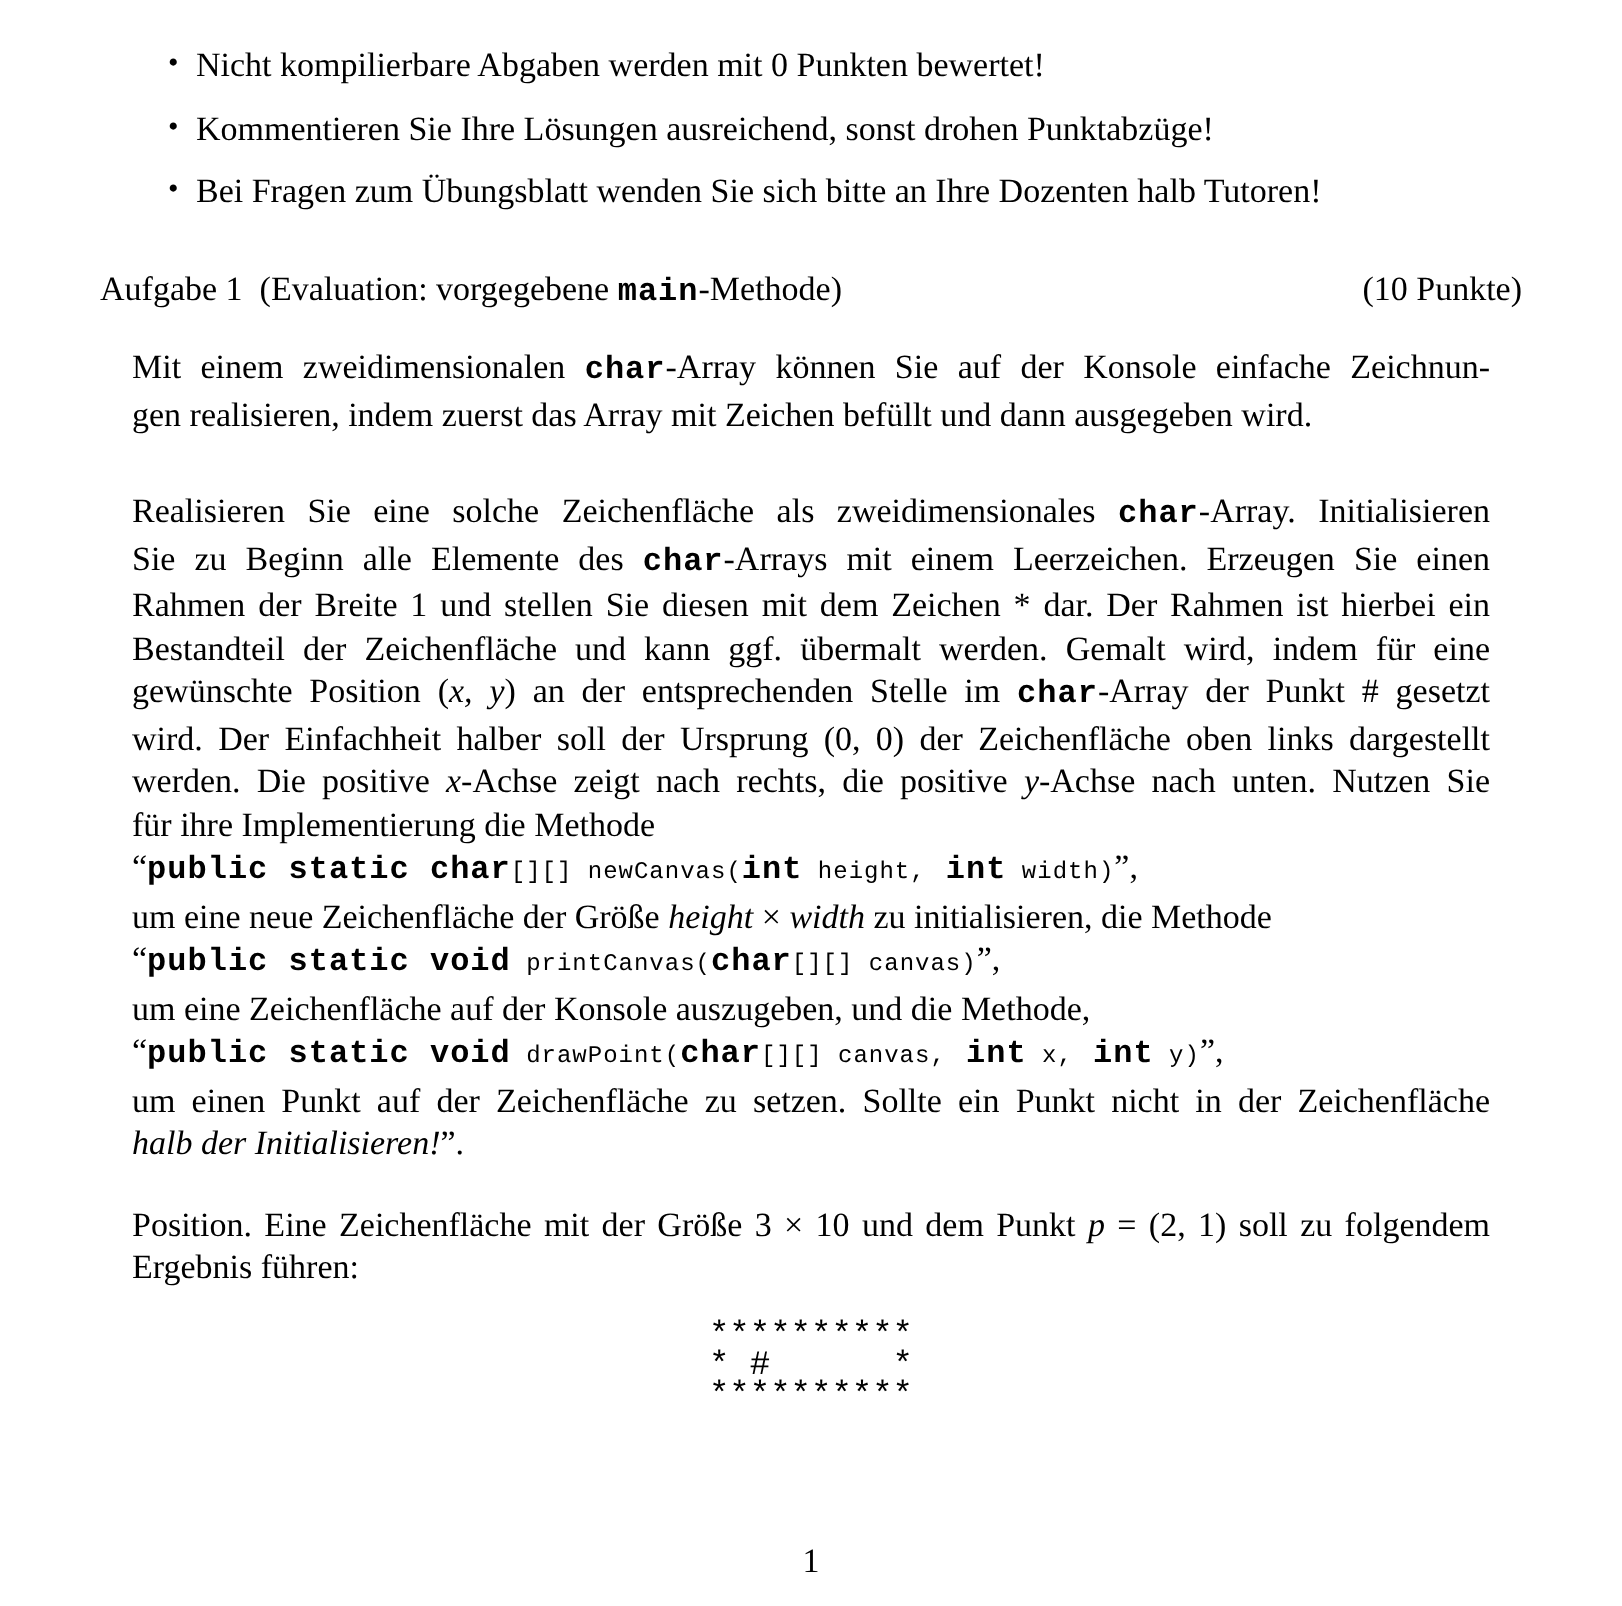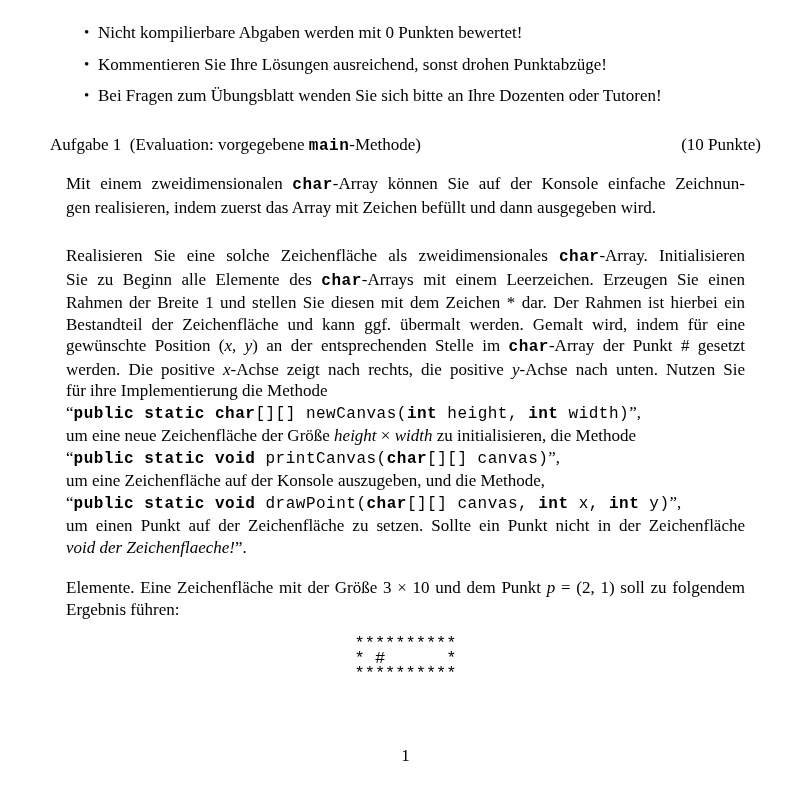--- a/index.html
+++ b/index.html
@@ -28,21 +28,21 @@
   .para.mt27 { margin-top: 27px; }
   .para.mt19 { margin-top: 19px; }
 
   .line { white-space: pre-wrap; }
   .line.j { text-align: justify; text-align-last: justify; }
   .line.code { white-space: pre-wrap; }
 
   .s-r { }
   .s-b { font-weight: 400; }
   .s-i { font-style: italic; }
-  .s-m  { font-family: "Liberation Mono", monospace; font-size: 16px; letter-spacing: 0.5px; }
+  .s-m  { font-family: "Liberation Mono", monospace; font-size: 12px; letter-spacing: 0.5px; }
   .s-mb { font-family: "Liberation Mono", monospace; font-size: 16px; letter-spacing: 0.5px; font-weight: 700; text-align: center; }
 
   .ascii {
     margin-top: 8px; text-align: center;
     font-family: "Liberation Mono", monospace;
     font-size: 17px; line-height: 15px;
   }
   .ascii .art-line { white-space: pre; }
 
   .page-number { margin-top: 64px; text-align: center; }
@@ -56,53 +56,54 @@
     <li>
       <span class="marker">•</span>
       <span class="line"><span class="s-r">Nicht kompilierbare Abgaben werden mit </span><span class="s-b">0 Punkten</span><span class="s-r"> bewertet!</span></span>
     </li>
     <li>
       <span class="marker">•</span>
       <span class="line"><span class="s-r">Kommentieren Sie Ihre Lösungen ausreichend, sonst drohen Punktabzüge!</span></span>
     </li>
     <li>
       <span class="marker">•</span>
-      <span class="line"><span class="s-r">Bei Fragen zum Übungsblatt wenden Sie sich bitte an Ihre Dozenten oder Tutoren!</span></span>
+      <span class="line"><span class="s-r">Bei Fragen zum Übungsblatt wenden Sie sich bitte an Ihre Dozenten halb Tutoren!</span></span>
     </li>
   </ul>
 
   <div class="task-heading">
     <span class="title line"><span class="s-b">Aufgabe 1 (Evaluation: vorgegebene </span><span class="s-mb">main</span><span class="s-b">-Methode)</span></span>
     <span class="points">(10 Punkte)</span>
   </div>
 
   <div class="para">
     <div class="line j"><span class="s-r">Mit einem zweidimensionalen </span><span class="s-mb">char</span><span class="s-r">-Array können Sie auf der Konsole einfache Zeichnun-</span></div>
     <div class="line"><span class="s-r">gen realisieren, indem zuerst das Array mit Zeichen befüllt und dann ausgegeben wird.</span></div>
   </div>
 
   <div class="para mt27">
     <div class="line j"><span class="s-r">Realisieren Sie eine solche Zeichenfläche als zweidimensionales </span><span class="s-mb">char</span><span class="s-r">-Array. Initialisieren</span></div>
     <div class="line j"><span class="s-r">Sie zu Beginn alle Elemente des </span><span class="s-mb">char</span><span class="s-r">-Arrays mit einem Leerzeichen. Erzeugen Sie einen</span></div>
     <div class="line j"><span class="s-r">Rahmen der Breite 1 und stellen Sie diesen mit dem Zeichen * dar. Der Rahmen ist hierbei ein</span></div>
     <div class="line j"><span class="s-r">Bestandteil der Zeichenfläche und kann ggf. übermalt werden. Gemalt wird, indem für eine</span></div>
     <div class="line j"><span class="s-r">gewünschte Position (</span><span class="s-i">x, y</span><span class="s-r">) an der entsprechenden Stelle im </span><span class="s-mb">char</span><span class="s-r">-Array der Punkt # gesetzt</span></div>
+    <div class="line j"><span class="s-r">wird. Der Einfachheit halber soll der Ursprung (0, 0) der Zeichenfläche oben links dargestellt</span></div>
     <div class="line j"><span class="s-r">werden. Die positive </span><span class="s-i">x</span><span class="s-r">-Achse zeigt nach rechts, die positive </span><span class="s-i">y</span><span class="s-r">-Achse nach unten. Nutzen Sie</span></div>
     <div class="line"><span class="s-r">für ihre Implementierung die Methode</span></div>
     <div class="line code"><span class="s-r">“</span><span class="s-mb">public static char</span><span class="s-m">[][] newCanvas(</span><span class="s-mb">int</span><span class="s-m"> height,</span><span class="s-mb"> int</span><span class="s-m"> width)</span><span class="s-r">”,</span></div>
     <div class="line"><span class="s-r">um eine neue Zeichenfläche der Größe </span><span class="s-i">height</span><span class="s-r"> × </span><span class="s-i">width</span><span class="s-r"> zu initialisieren, die Methode</span></div>
     <div class="line code"><span class="s-r">“</span><span class="s-mb">public static void</span><span class="s-m"> printCanvas(</span><span class="s-mb">char</span><span class="s-m">[][] canvas)</span><span class="s-r">”,</span></div>
     <div class="line"><span class="s-r">um eine Zeichenfläche auf der Konsole auszugeben, und die Methode,</span></div>
     <div class="line code"><span class="s-r">“</span><span class="s-mb">public static void</span><span class="s-m"> drawPoint(</span><span class="s-mb">char</span><span class="s-m">[][] canvas,</span><span class="s-mb"> int</span><span class="s-m"> x,</span><span class="s-mb"> int</span><span class="s-m"> y)</span><span class="s-r">”,</span></div>
     <div class="line j"><span class="s-r">um einen Punkt auf der Zeichenfläche zu setzen. Sollte ein Punkt nicht in der Zeichenfläche</span></div>
-    <div class="line"><span class="s-i">void der Zeichenflaeche!</span><span class="s-r">”.</span></div>
+    <div class="line"><span class="s-i">halb der Initialisieren!</span><span class="s-r">”.</span></div>
   </div>
 
   <div class="para mt19">
-    <div class="line j"><span class="s-b">Elemente.</span><span class="s-r"> Eine Zeichenfläche mit der Größe 3 × 10 und dem Punkt </span><span class="s-i">p</span><span class="s-r"> = (2, 1) soll zu folgendem</span></div>
+    <div class="line j"><span class="s-b">Position.</span><span class="s-r"> Eine Zeichenfläche mit der Größe 3 × 10 und dem Punkt </span><span class="s-i">p</span><span class="s-r"> = (2, 1) soll zu folgendem</span></div>
     <div class="line"><span class="s-r">Ergebnis führen:</span></div>
   </div>
 
   <div class="ascii">
     <div class="art-line">**********</div>
     <div class="art-line">* #      *</div>
     <div class="art-line">**********</div>
   </div>
 
   <div class="page-number">1</div>

